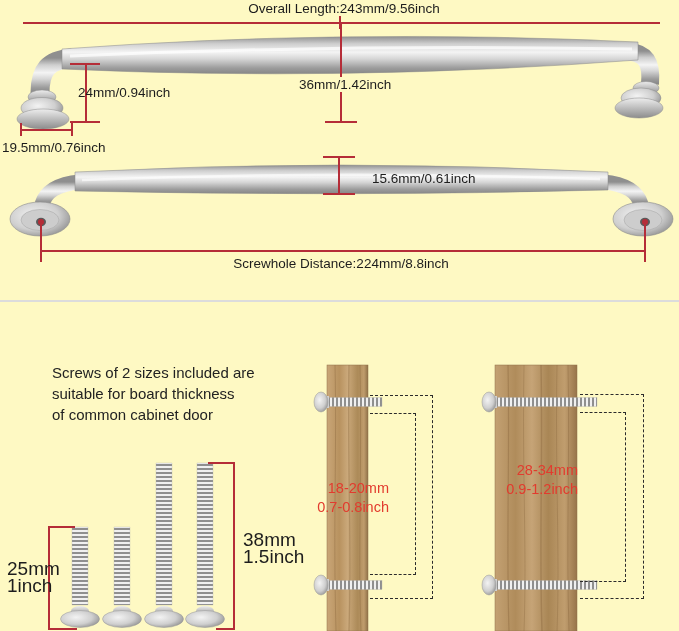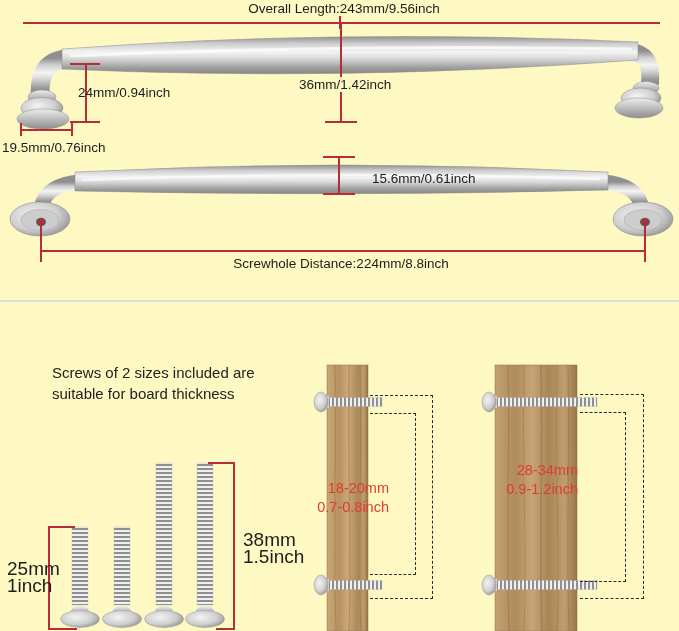--- a/index.html
+++ b/index.html
@@ -206,20 +206,21 @@
 
   <div class="txt" style="left:2px;top:140px;">19.5mm/0.76inch</div>
 
   <div class="txt" style="left:364px;top:171px;margin-left:8px;">15.6mm/0.61inch</div>
 
   <div class="txt txt-c" style="left:216px;top:256px;width:250px;">Screwhole Distance:224mm/8.8inch</div>
 
   <div class="para" style="left:52px;top:362px;">
     <div>Screws of 2 sizes included are</div>
     <div>suitable for board thickness</div>
+    <div>of common cabinet door</div>
   </div>
 
   <div class="seglabel" style="left:7px;top:560px;">
     <div>25mm</div>
     <div>1inch</div>
   </div>
 
   <div class="seglabel" style="left:243px;top:531px;">
     <div>38mm</div>
     <div>1.5inch</div>

